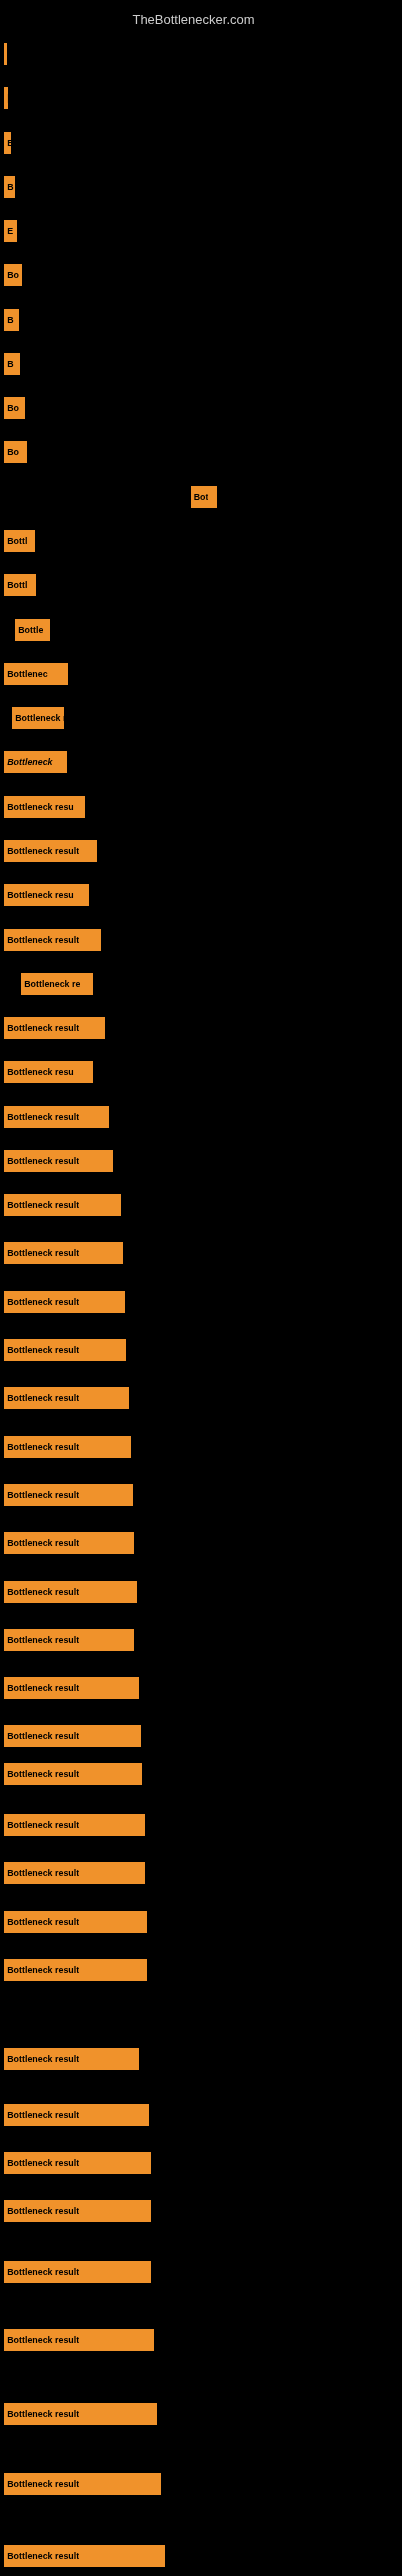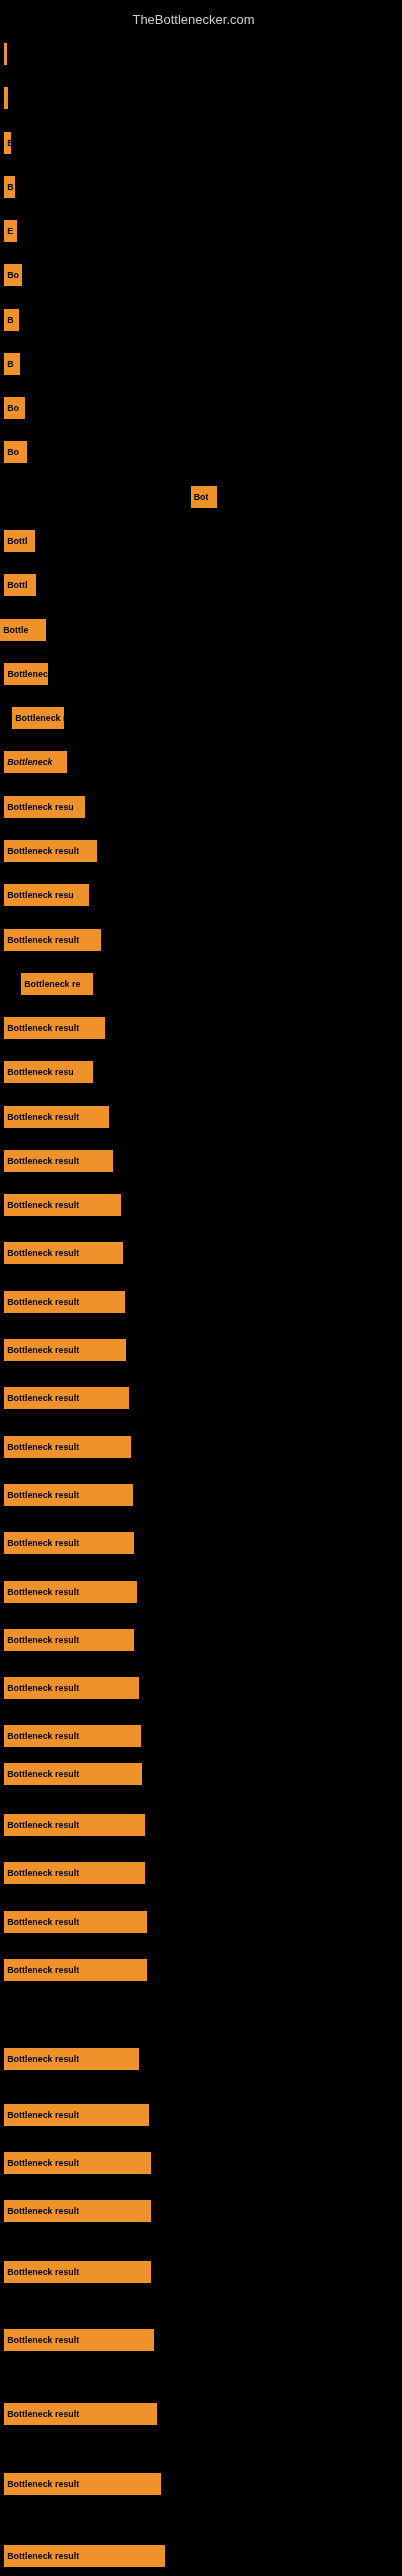--- a/index.html
+++ b/index.html
@@ -125,26 +125,26 @@
       <div class="bar" style="width: 31px; margin-left: 4px;">
         <span class="bar-label">Bottl</span>
       </div>
     </div>
     <div class="bar-row" style="position: absolute; top: 531px; left: 0px; width: 100%;">
       <div class="bar" style="width: 32px; margin-left: 4px;">
         <span class="bar-label">Bottl</span>
       </div>
     </div>
     <div class="bar-row" style="position: absolute; top: 576px; left: 0px; width: 100%;">
-      <div class="bar" style="width: 46px; margin-left: 0;">
+      <div class="bar" style="width: 35px; margin-left: 15px;">
         <span class="bar-label">Bottle</span>
       </div>
     </div>
     <div class="bar-row" style="position: absolute; top: 620px; left: 0px; width: 100%;">
-      <div class="bar" style="width: 44px; margin-left: 4px; justify-content: center;">
+      <div class="bar" style="width: 64px; margin-left: 4px;">
         <span class="bar-label">Bottlenec</span>
       </div>
     </div>
     <div class="bar-row" style="position: absolute; top: 664px; left: 0px; width: 100%;">
       <div class="bar" style="width: 52px; margin-left: 12px;">
         <span class="bar-label">Bottleneck res</span>
       </div>
     </div>
     <div class="bar-row" style="position: absolute; top: 708px; left: 0px; width: 100%; font-style: italic;">
       <div class="bar" style="width: 63px; margin-left: 4px;">

